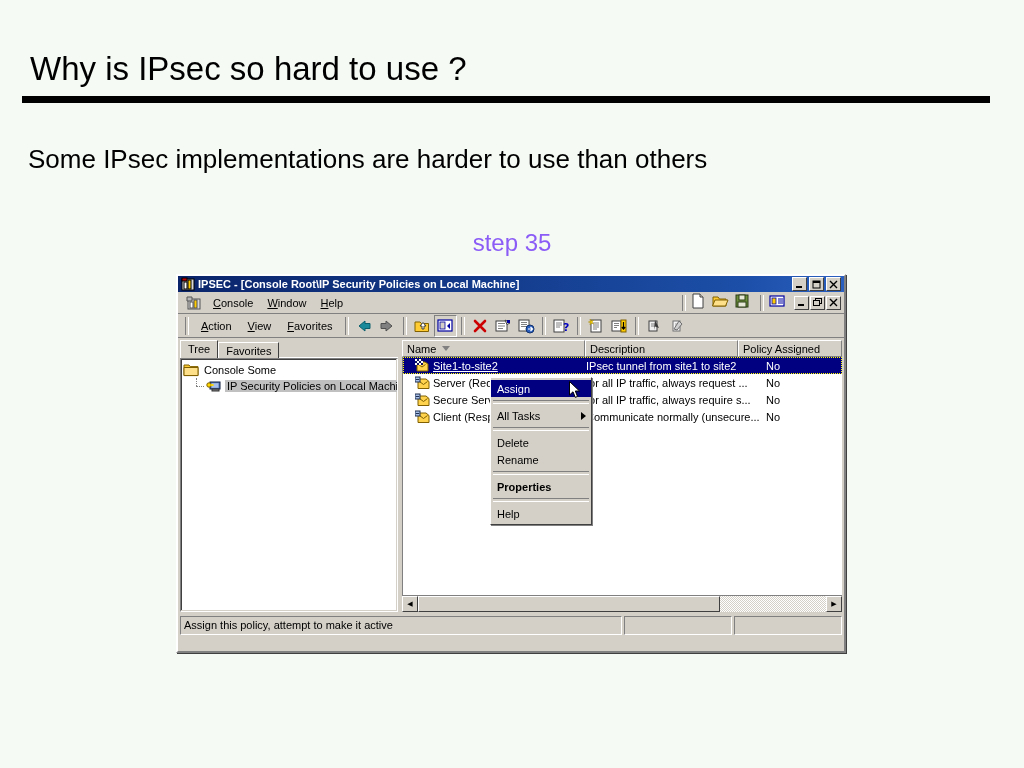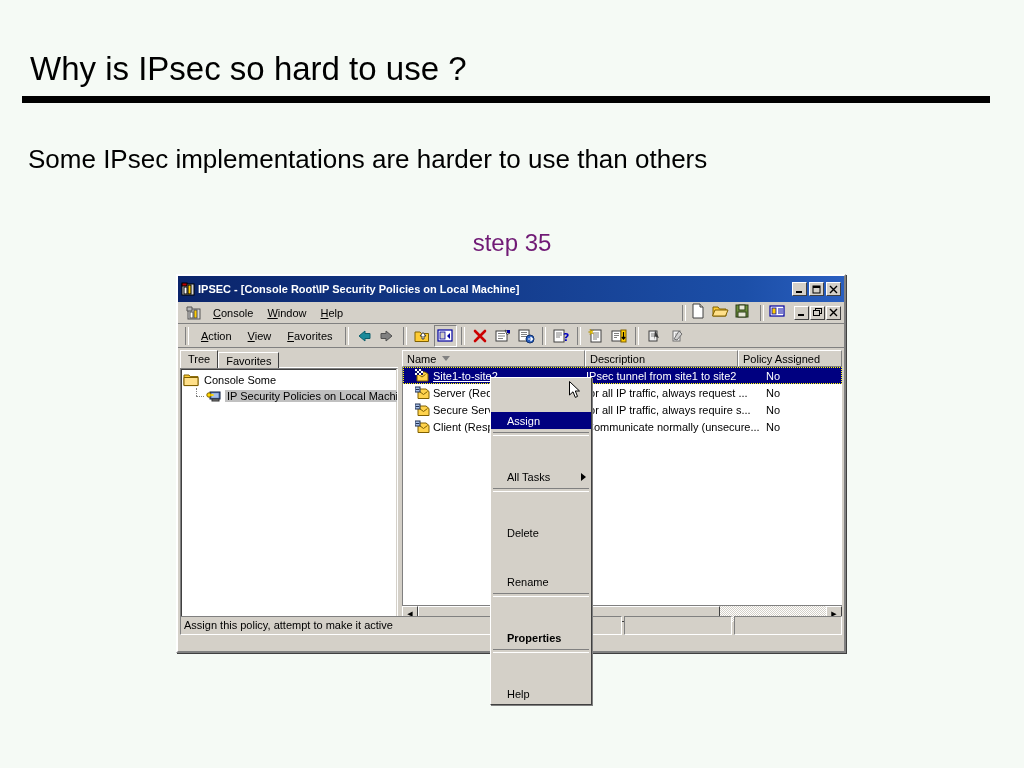--- a/index.html
+++ b/index.html
@@ -64,21 +64,21 @@
     border-left-color: #ffffff;
     border-right-color: #808080;
     border-bottom-color: #808080;
     box-sizing: border-box;
     box-shadow: 1px 1px 0 #404040;
     font-size: 11px;
     color: #000;
   }
 
   .titlebar {
-    height: 26px;
+    height: 16px;
     background: linear-gradient(to right, #0a246a, #1c4fa8 85%, #2a5fc0);
     display: flex;
     align-items: center;
     padding: 0 2px;
     box-sizing: border-box;
   }
   .titlebar-icon {
     width: 14px; height: 14px;
     margin: 0 3px 0 1px;
     position: relative;
@@ -393,24 +393,23 @@
     box-shadow: 1px 1px 0 #808080;
     padding: 2px 0;
     font-size: 11px;
     z-index: 50;
     box-sizing: border-box;
   }
   .ctx-item {
     height: 17px;
     display: flex;
     align-items: center;
-    padding: 0 6px 0 16px;
+    padding: 0 6px 0 6px;
     white-space: nowrap;
     position: relative;
-    margin-top: 32px;
   }
   .ctx-item.highlight {
     background: #000080;
     color: #ffffff;
   }
   .ctx-item.bold { font-weight: bold; }
   .ctx-sep {
     height: 2px;
     margin: 3px 2px;
     border-top: 1px solid #808080;
@@ -437,21 +436,21 @@
   
   .ico { position: relative; display: inline-block; }
   .ico svg { display: block; }
 </style>
 </head>
 <body style="background: rgb(245, 250, 245);">
 
 <div class="slide-title">Why is IPsec so hard to use ?</div>
 <div class="title-rule"></div>
 <div class="slide-sub">Some IPsec implementations are harder to use than others</div>
-<div class="step-label" style="color: #701a75;">step 35</div>
+<div class="step-label" style="color: #8b5cf6;">step 35</div>
 
 <div class="mmc-window">
 
   <div class="titlebar">
     <span class="titlebar-icon ico">
       <svg width="14" height="14" viewBox="0 0 14 14">
         <rect x="1" y="2" width="12" height="11" fill="#d8d8d8" stroke="#000"></rect>
         <rect x="3" y="5" width="3" height="7" fill="#ffffff" stroke="#000"></rect>
         <rect x="7" y="3" width="3" height="9" fill="#ffcc00" stroke="#000"></rect>
         <rect x="1" y="1" width="5" height="3" fill="#c00000" stroke="#000"></rect>

